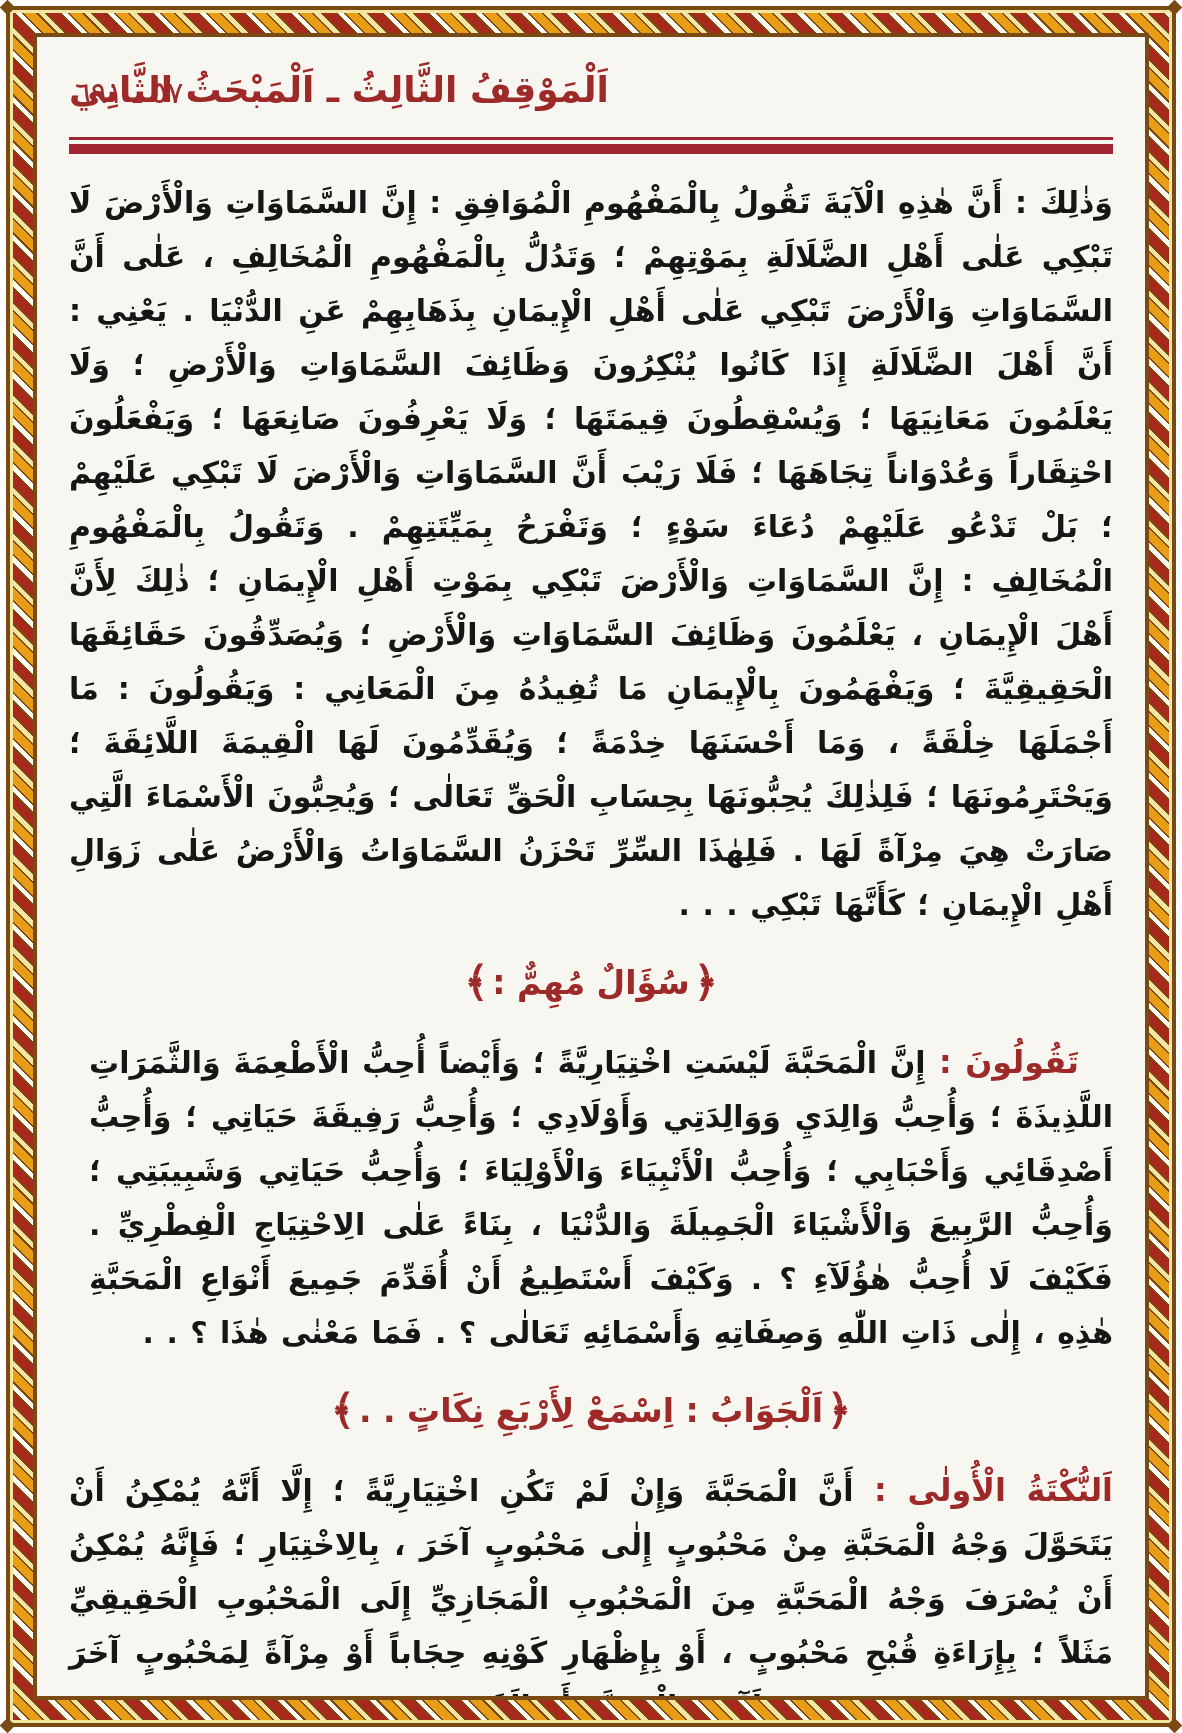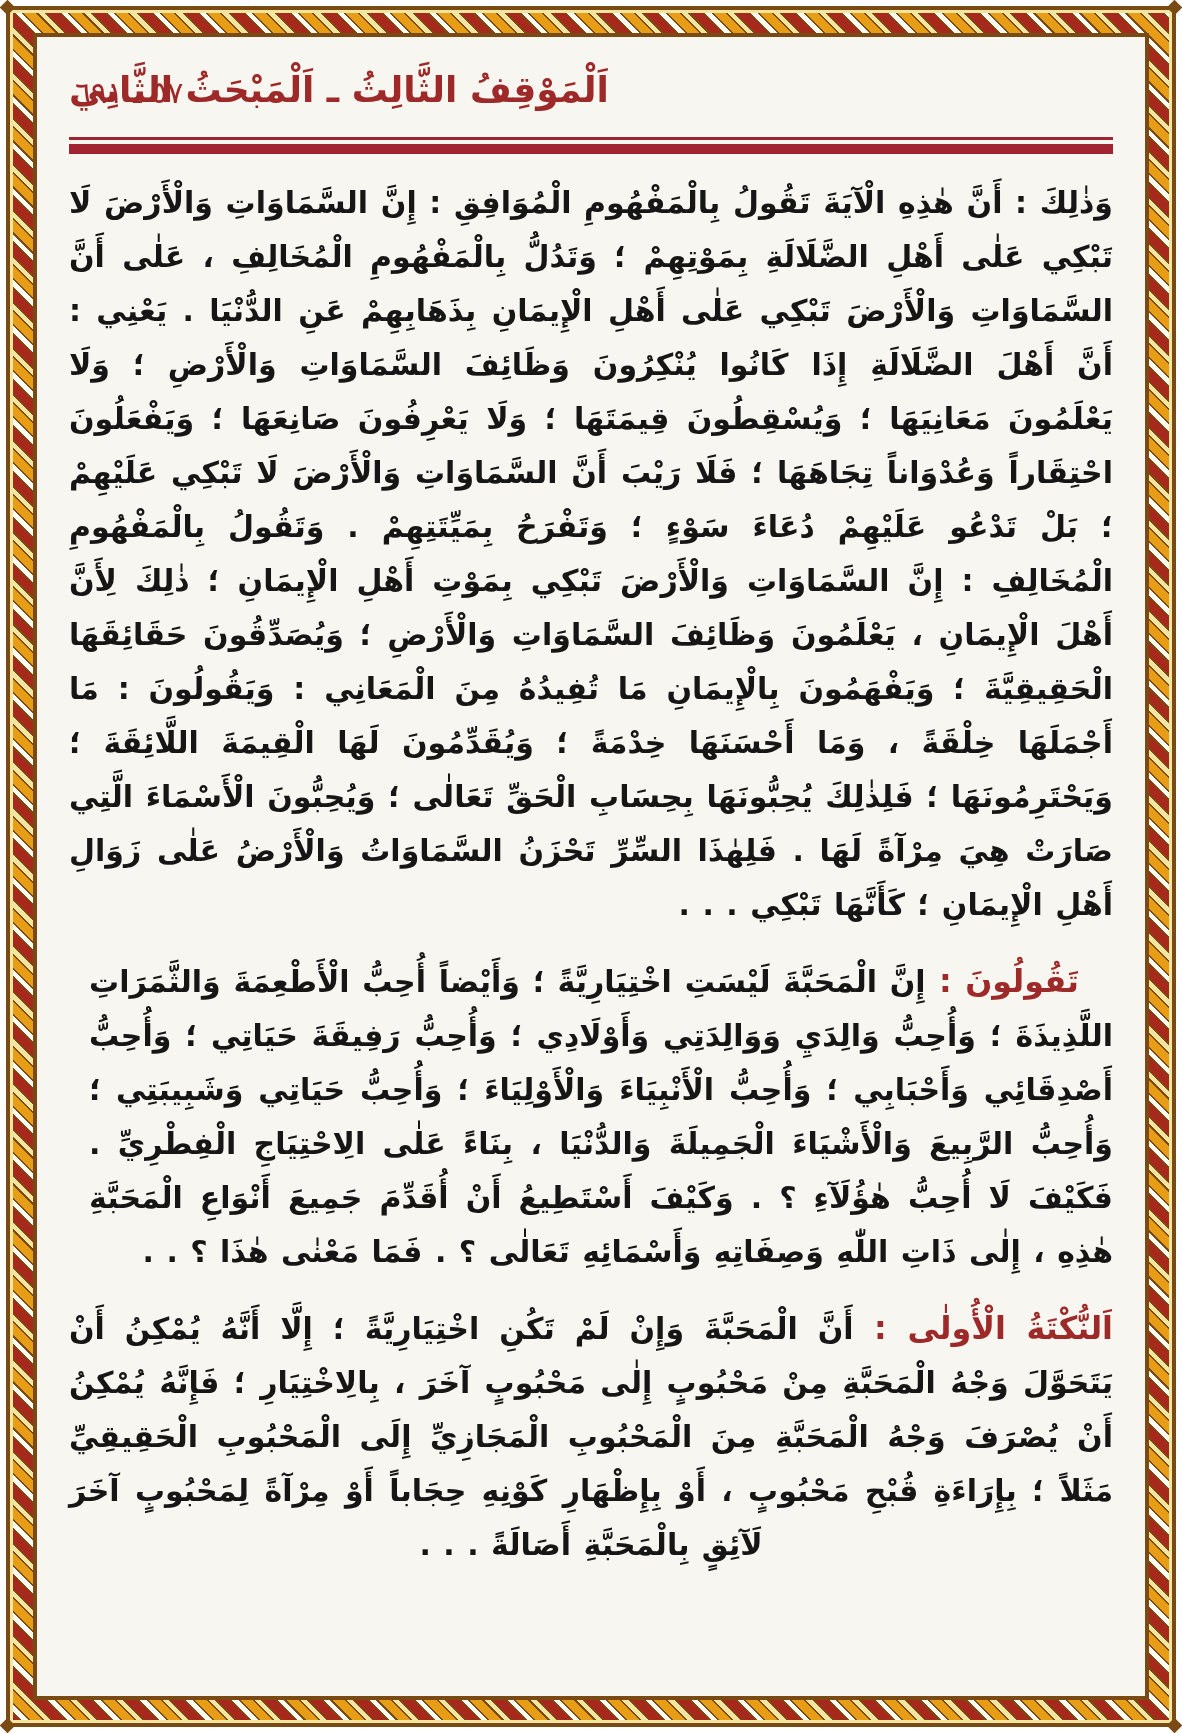--- a/index.html
+++ b/index.html
@@ -90,20 +90,22 @@
       <h1 class="title">اَلْمَوْقِفُ الثَّالِثُ ـ اَلْمَبْحَثُ الثَّانِي</h1>
     </header>
 
     <div class="rule">
       <div class="rule-thin"></div>
       <div class="rule-thick"></div>
     </div>
 
     <p class="body">وَذٰلِكَ : أَنَّ هٰذِهِ الْآيَةَ تَقُولُ بِالْمَفْهُومِ الْمُوَافِقِ : إِنَّ السَّمَاوَاتِ وَالْأَرْضَ لَا تَبْكِي عَلٰى أَهْلِ الضَّلَالَةِ بِمَوْتِهِمْ ؛ وَتَدُلُّ بِالْمَفْهُومِ الْمُخَالِفِ ، عَلٰى أَنَّ السَّمَاوَاتِ وَالْأَرْضَ تَبْكِي عَلٰى أَهْلِ الْإِيمَانِ بِذَهَابِهِمْ عَنِ الدُّنْيَا . يَعْنِي : أَنَّ أَهْلَ الضَّلَالَةِ إِذَا كَانُوا يُنْكِرُونَ وَظَائِفَ السَّمَاوَاتِ وَالْأَرْضِ ؛ وَلَا يَعْلَمُونَ مَعَانِيَهَا ؛ وَيُسْقِطُونَ قِيمَتَهَا ؛ وَلَا يَعْرِفُونَ صَانِعَهَا ؛ وَيَفْعَلُونَ احْتِقَاراً وَعُدْوَاناً تِجَاهَهَا ؛ فَلَا رَيْبَ أَنَّ السَّمَاوَاتِ وَالْأَرْضَ لَا تَبْكِي عَلَيْهِمْ ؛ بَلْ تَدْعُو عَلَيْهِمْ دُعَاءَ سَوْءٍ ؛ وَتَفْرَحُ بِمَيِّتَتِهِمْ . وَتَقُولُ بِالْمَفْهُومِ الْمُخَالِفِ : إِنَّ السَّمَاوَاتِ وَالْأَرْضَ تَبْكِي بِمَوْتِ أَهْلِ الْإِيمَانِ ؛ ذٰلِكَ لِأَنَّ أَهْلَ الْإِيمَانِ ، يَعْلَمُونَ وَظَائِفَ السَّمَاوَاتِ وَالْأَرْضِ ؛ وَيُصَدِّقُونَ حَقَائِقَهَا الْحَقِيقِيَّةَ ؛ وَيَفْهَمُونَ بِالْإِيمَانِ مَا تُفِيدُهُ مِنَ الْمَعَانِي : وَيَقُولُونَ : مَا أَجْمَلَهَا خِلْقَةً ، وَمَا أَحْسَنَهَا خِدْمَةً ؛ وَيُقَدِّمُونَ لَهَا الْقِيمَةَ اللَّائِقَةَ ؛ وَيَحْتَرِمُونَهَا ؛ فَلِذٰلِكَ يُحِبُّونَهَا بِحِسَابِ الْحَقِّ تَعَالٰى ؛ وَيُحِبُّونَ الْأَسْمَاءَ الَّتِي صَارَتْ هِيَ مِرْآةً لَهَا . فَلِهٰذَا السِّرِّ تَحْزَنُ السَّمَاوَاتُ وَالْأَرْضُ عَلٰى زَوَالِ أَهْلِ الْإِيمَانِ ؛ كَأَنَّهَا تَبْكِي . . .</p>
 
+    <div class="orn-heading"><span class="bracket">﴿</span><span>سُؤَالٌ مُهِمٌّ :</span><span class="bracket">﴾</span></div>
 
     <p class="body indent"><span class="lead">تَقُولُونَ : </span><span>إِنَّ الْمَحَبَّةَ لَيْسَتِ اخْتِيَارِيَّةً ؛ وَأَيْضاً أُحِبُّ الْأَطْعِمَةَ وَالثَّمَرَاتِ اللَّذِيذَةَ ؛ وَأُحِبُّ وَالِدَيِ وَوَالِدَتِي وَأَوْلَادِي ؛ وَأُحِبُّ رَفِيقَةَ حَيَاتِي ؛ وَأُحِبُّ أَصْدِقَائِي وَأَحْبَابِي ؛ وَأُحِبُّ الْأَنْبِيَاءَ وَالْأَوْلِيَاءَ ؛ وَأُحِبُّ حَيَاتِي وَشَبِيبَتِي ؛ وَأُحِبُّ الرَّبِيعَ وَالْأَشْيَاءَ الْجَمِيلَةَ وَالدُّنْيَا ، بِنَاءً عَلٰى الِاحْتِيَاجِ الْفِطْرِيِّ . فَكَيْفَ لَا أُحِبُّ هٰؤُلَآءِ ؟ . وَكَيْفَ أَسْتَطِيعُ أَنْ أُقَدِّمَ جَمِيعَ أَنْوَاعِ الْمَحَبَّةِ هٰذِهِ ، إِلٰى ذَاتِ اللّٰهِ وَصِفَاتِهِ وَأَسْمَائِهِ تَعَالٰى ؟ . فَمَا مَعْنٰى هٰذَا ؟ . .</span></p>
 
+    <div class="orn-heading"><span class="bracket">﴿</span><span>اَلْجَوَابُ : اِسْمَعْ لِأَرْبَعِ نِكَاتٍ . .</span><span class="bracket">﴾</span></div>
 
     <p class="body center-last"><span class="lead">اَلنُّكْتَةُ الْأُولٰى : </span><span>أَنَّ الْمَحَبَّةَ وَإِنْ لَمْ تَكُنِ اخْتِيَارِيَّةً ؛ إِلَّا أَنَّهُ يُمْكِنُ أَنْ يَتَحَوَّلَ وَجْهُ الْمَحَبَّةِ مِنْ مَحْبُوبٍ إِلٰى مَحْبُوبٍ آخَرَ ، بِالِاخْتِيَارِ ؛ فَإِنَّهُ يُمْكِنُ أَنْ يُصْرَفَ وَجْهُ الْمَحَبَّةِ مِنَ الْمَحْبُوبِ الْمَجَازِيِّ إِلَى الْمَحْبُوبِ الْحَقِيقِيِّ مَثَلاً ؛ بِإِرَاءَةِ قُبْحِ مَحْبُوبٍ ، أَوْ بِإِظْهَارِ كَوْنِهِ حِجَاباً أَوْ مِرْآةً لِمَحْبُوبٍ آخَرَ لَآئِقٍ بِالْمَحَبَّةِ أَصَالَةً . . .</span></p>
 
   </div>
 </div>
 
 </body></html>

